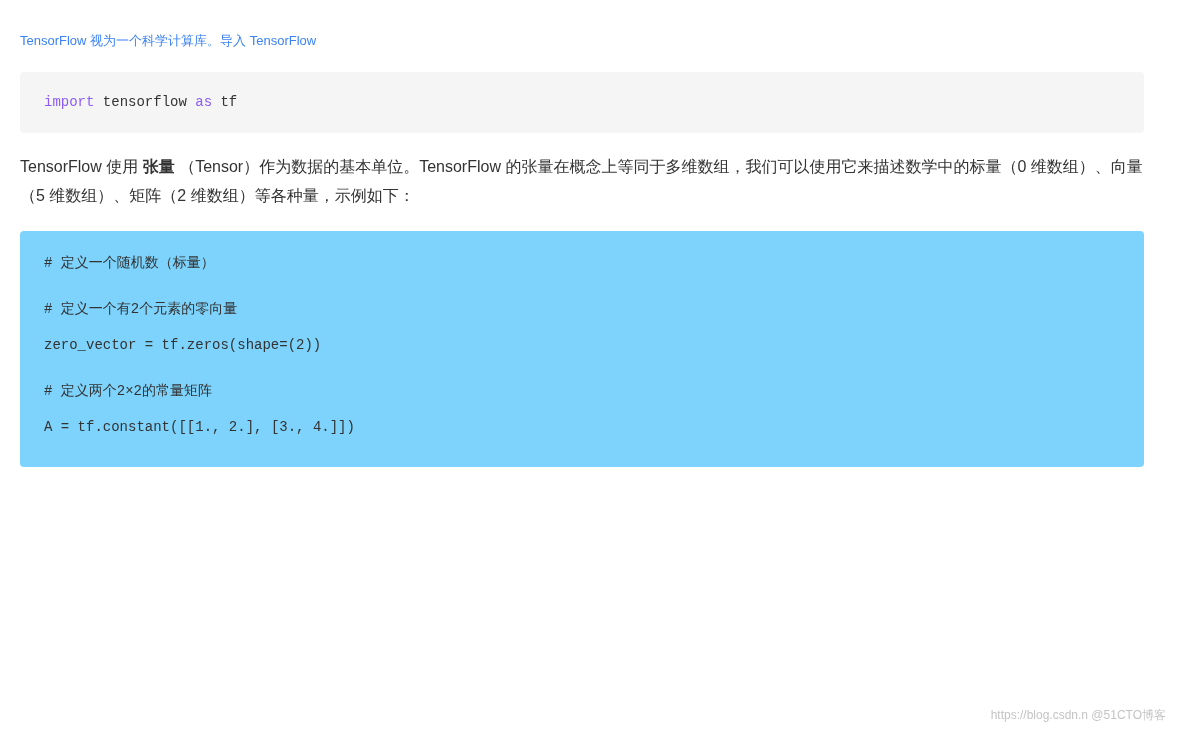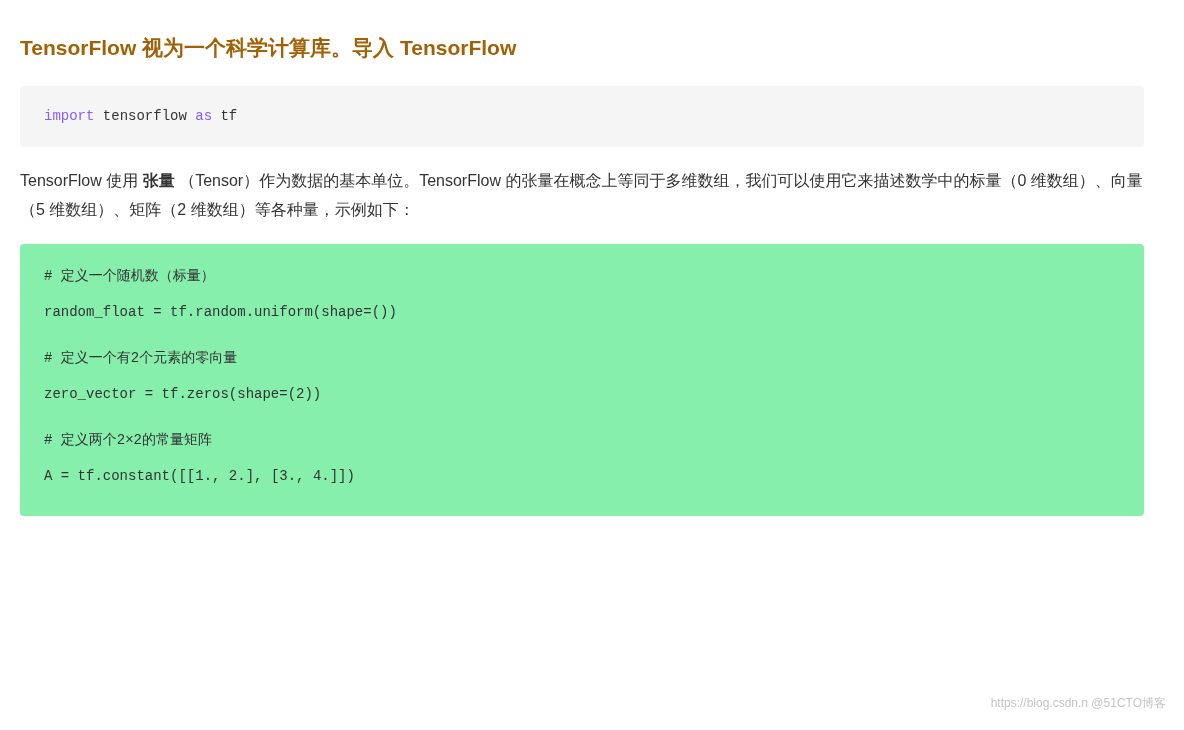--- a/index.html
+++ b/index.html
@@ -12,25 +12,24 @@
       background-color: #ffffff;
       font-family: "Microsoft YaHei", "PingFang SC", "Hiragino Sans GB", sans-serif;
       font-size: 16px;
       color: #333333;
       width: 1184px;
       min-height: 730px;
       padding: 30px 40px 40px 20px;
     }
 
     .intro-text {
-      font-size: 21px;
+      font-size: 13px;
       line-height: 1.7;
-      color: #a16207;
+      color: #3b82f6;
       margin-bottom: 20px;
-      font-weight: bold;
     }
 
     .code-block {
       background-color: #f5f5f5;
       border-radius: 4px;
       padding: 18px 24px;
       margin-bottom: 20px;
       font-family: "Courier New", Consolas, monospace;
       font-size: 14px;
       line-height: 1.8;
@@ -51,36 +50,36 @@
       color: #333333;
       margin-bottom: 20px;
     }
 
     .body-text strong {
       font-weight: bold;
       margin-top: 10px;
     }
 
     .code-block-multi {
-      background-color: #86efac;
+      background-color: #7dd3fc;
       border-radius: 4px;
       padding: 18px 24px;
       margin-bottom: 20px;
       font-family: "Courier New", Consolas, monospace;
       font-size: 14px;
       line-height: 2;
     }
 
     .code-section {
       margin-bottom: 8px;
     }
 
     .watermark {
       position: fixed;
-      bottom: 18px;
+      bottom: 6px;
       right: 18px;
       color: #aaaaaa;
       font-size: 12px;
       opacity: 0.7;
       padding-left: 36px;
     }
   </style>
 </head>
 <body>
 
@@ -89,21 +88,20 @@
 <div class="code-block">
   <span class="kw">import</span><span class="plain"> tensorflow </span><span class="kw">as</span><span class="plain"> tf</span>
 </div>
 
 <p class="body-text">
   <span>TensorFlow 使用 </span><strong>张量</strong><span> （Tensor）作为数据的基本单位。TensorFlow 的张量在概念上等同于多维数组，我们可以使用它来描述数学中的标量（0 维数组）、向量（5 维数组）、矩阵（2 维数组）等各种量，示例如下：</span>
 </p>
 
 <div class="code-block-multi" id="multi-code-block">
 <div class="code-section"><span class="comment"># 定义一个随机数（标量）</span></div>
-    <div class="code-section"><span class="plain">random_float = tf.random.uniform(shape=())</span></div>
     <div style="height: 10px;"></div>
     <div class="code-section"><span class="comment"># 定义一个有2个元素的零向量</span></div>
     <div class="code-section"><span class="plain">zero_vector = tf.zeros(shape=(</span><span class="number">2</span><span class="plain">))</span></div>
     <div style="height: 10px;"></div>
     <div class="code-section"><span class="comment"># 定义两个2×2的常量矩阵</span></div>
     <div class="code-section"><span class="plain">A = tf.constant([[</span><span class="number">1.</span><span class="plain">, </span><span class="number">2.</span><span class="plain">], [</span><span class="number">3.</span><span class="plain">, </span><span class="number">4.</span><span class="plain">]])</span></div>
   </div>
 
 <div class="watermark">https://blog.csdn.n @51CTO博客</div>
 

